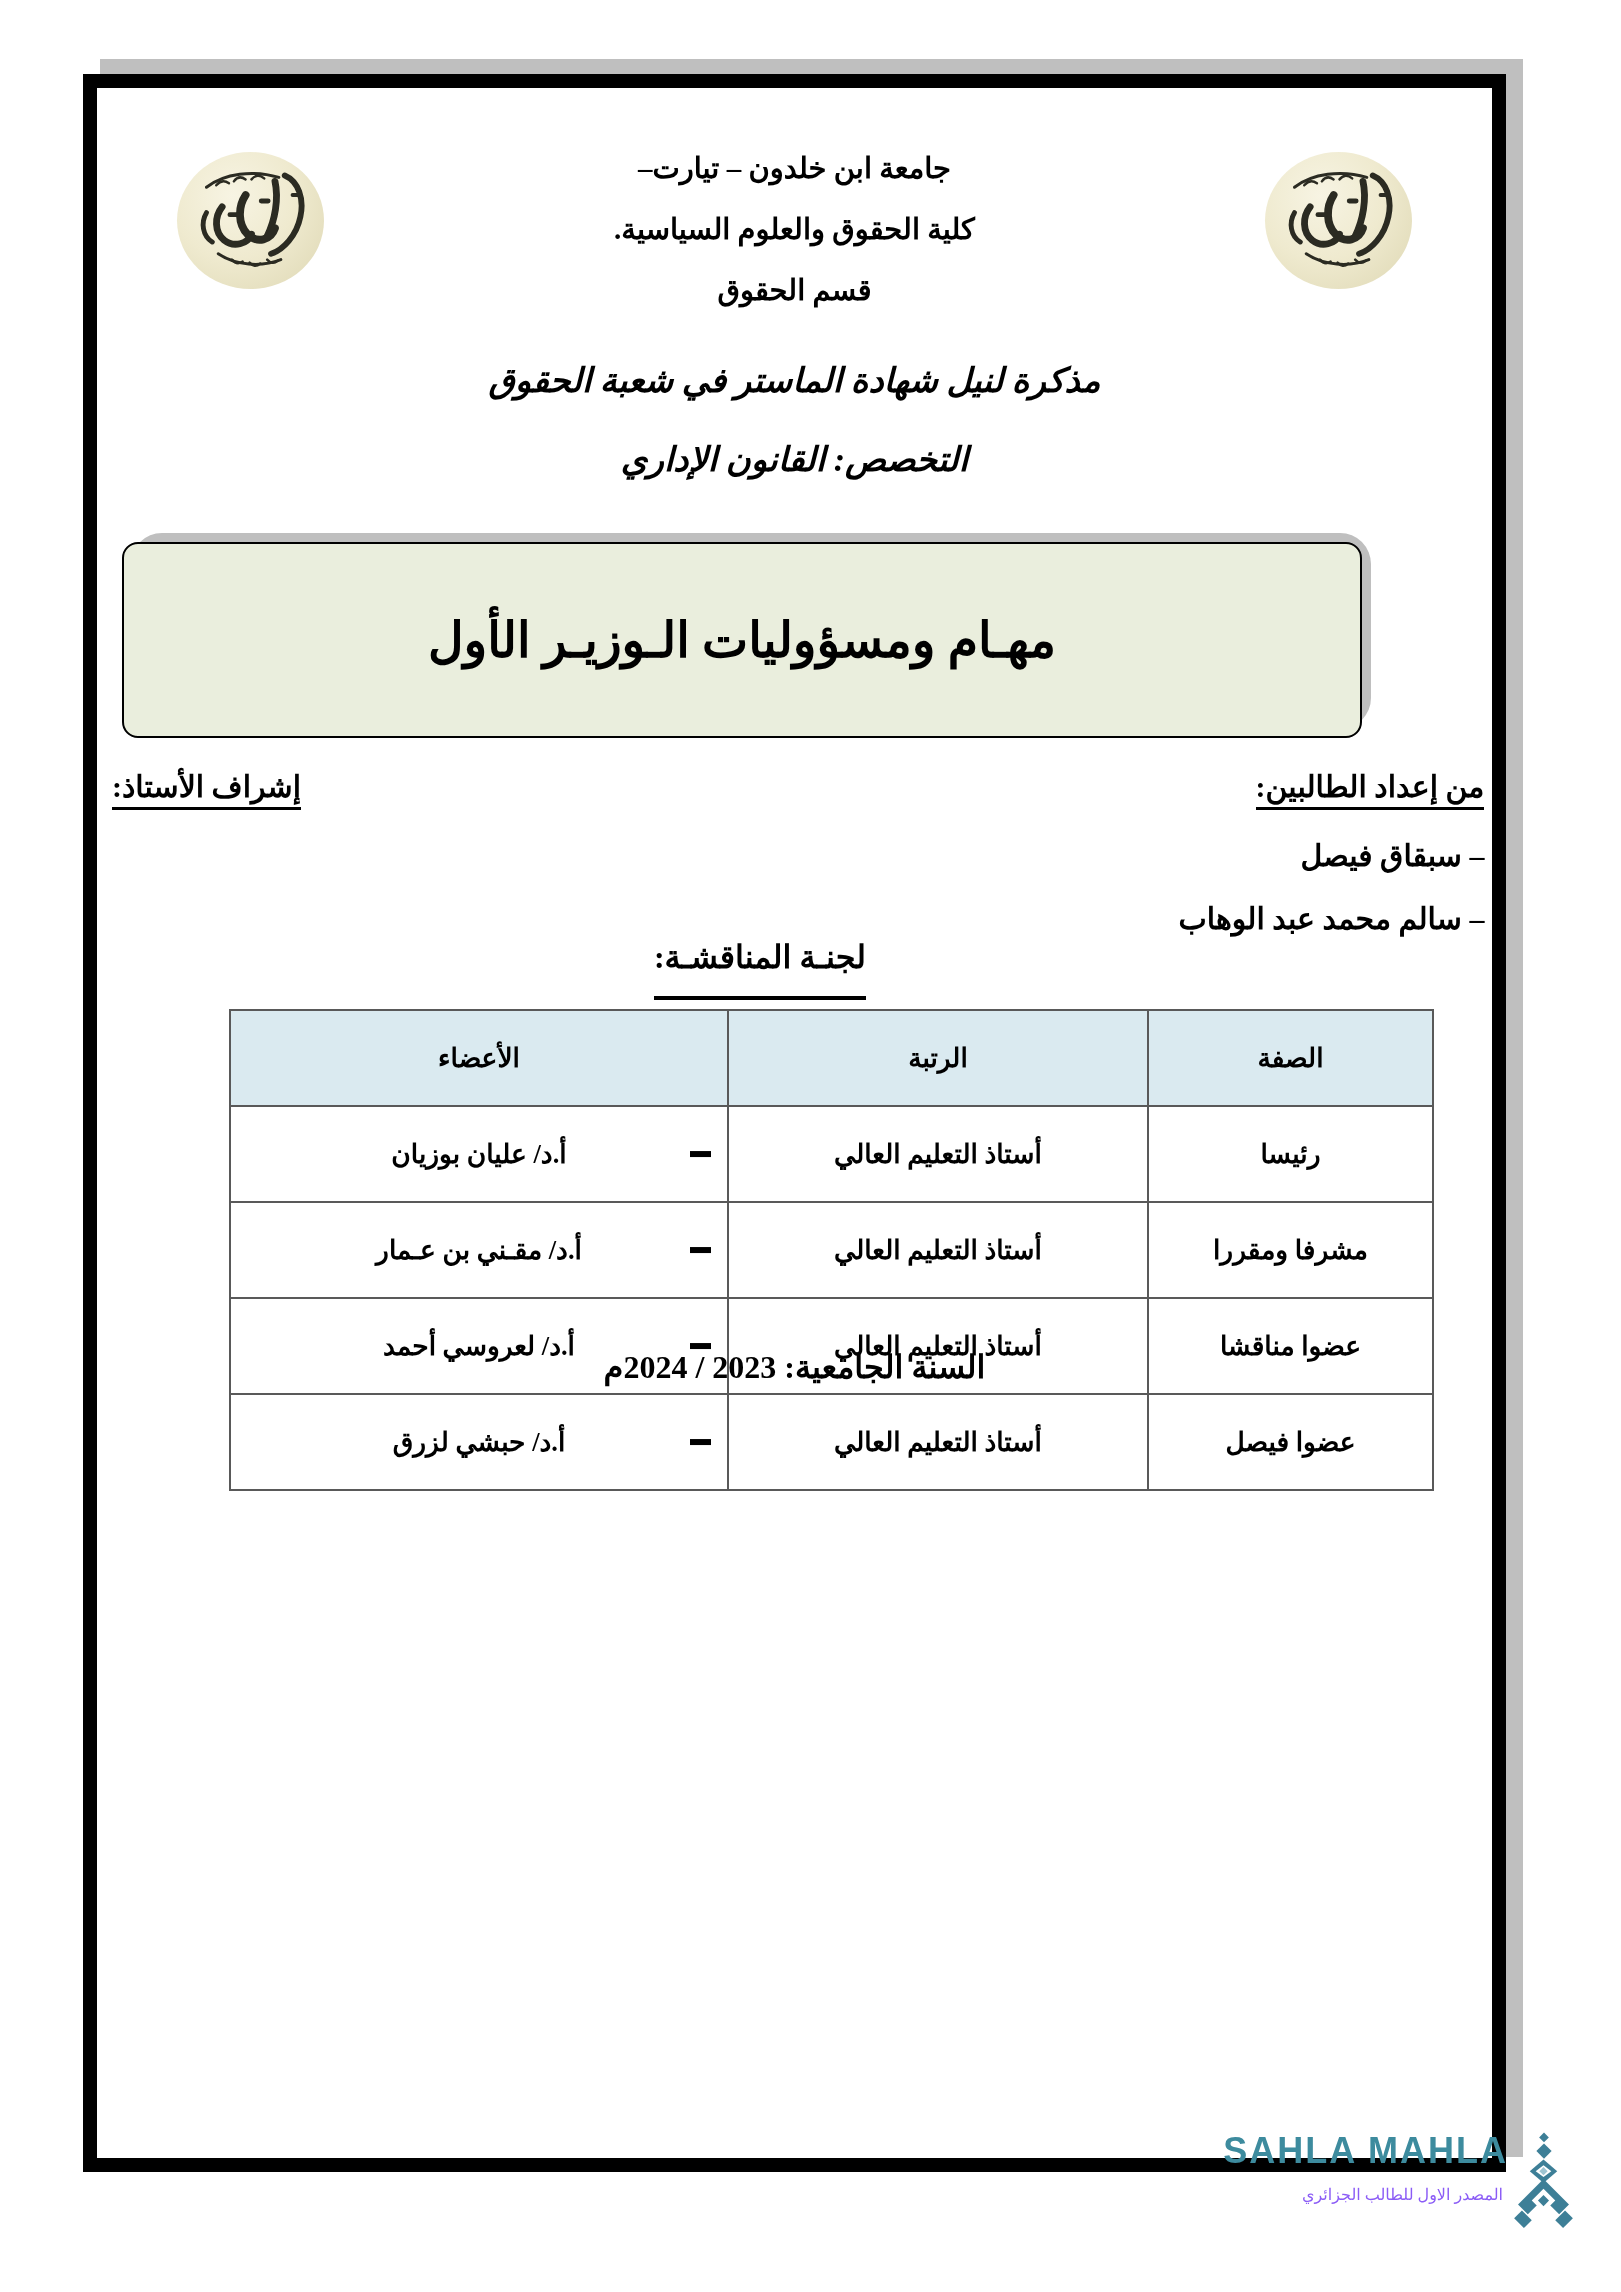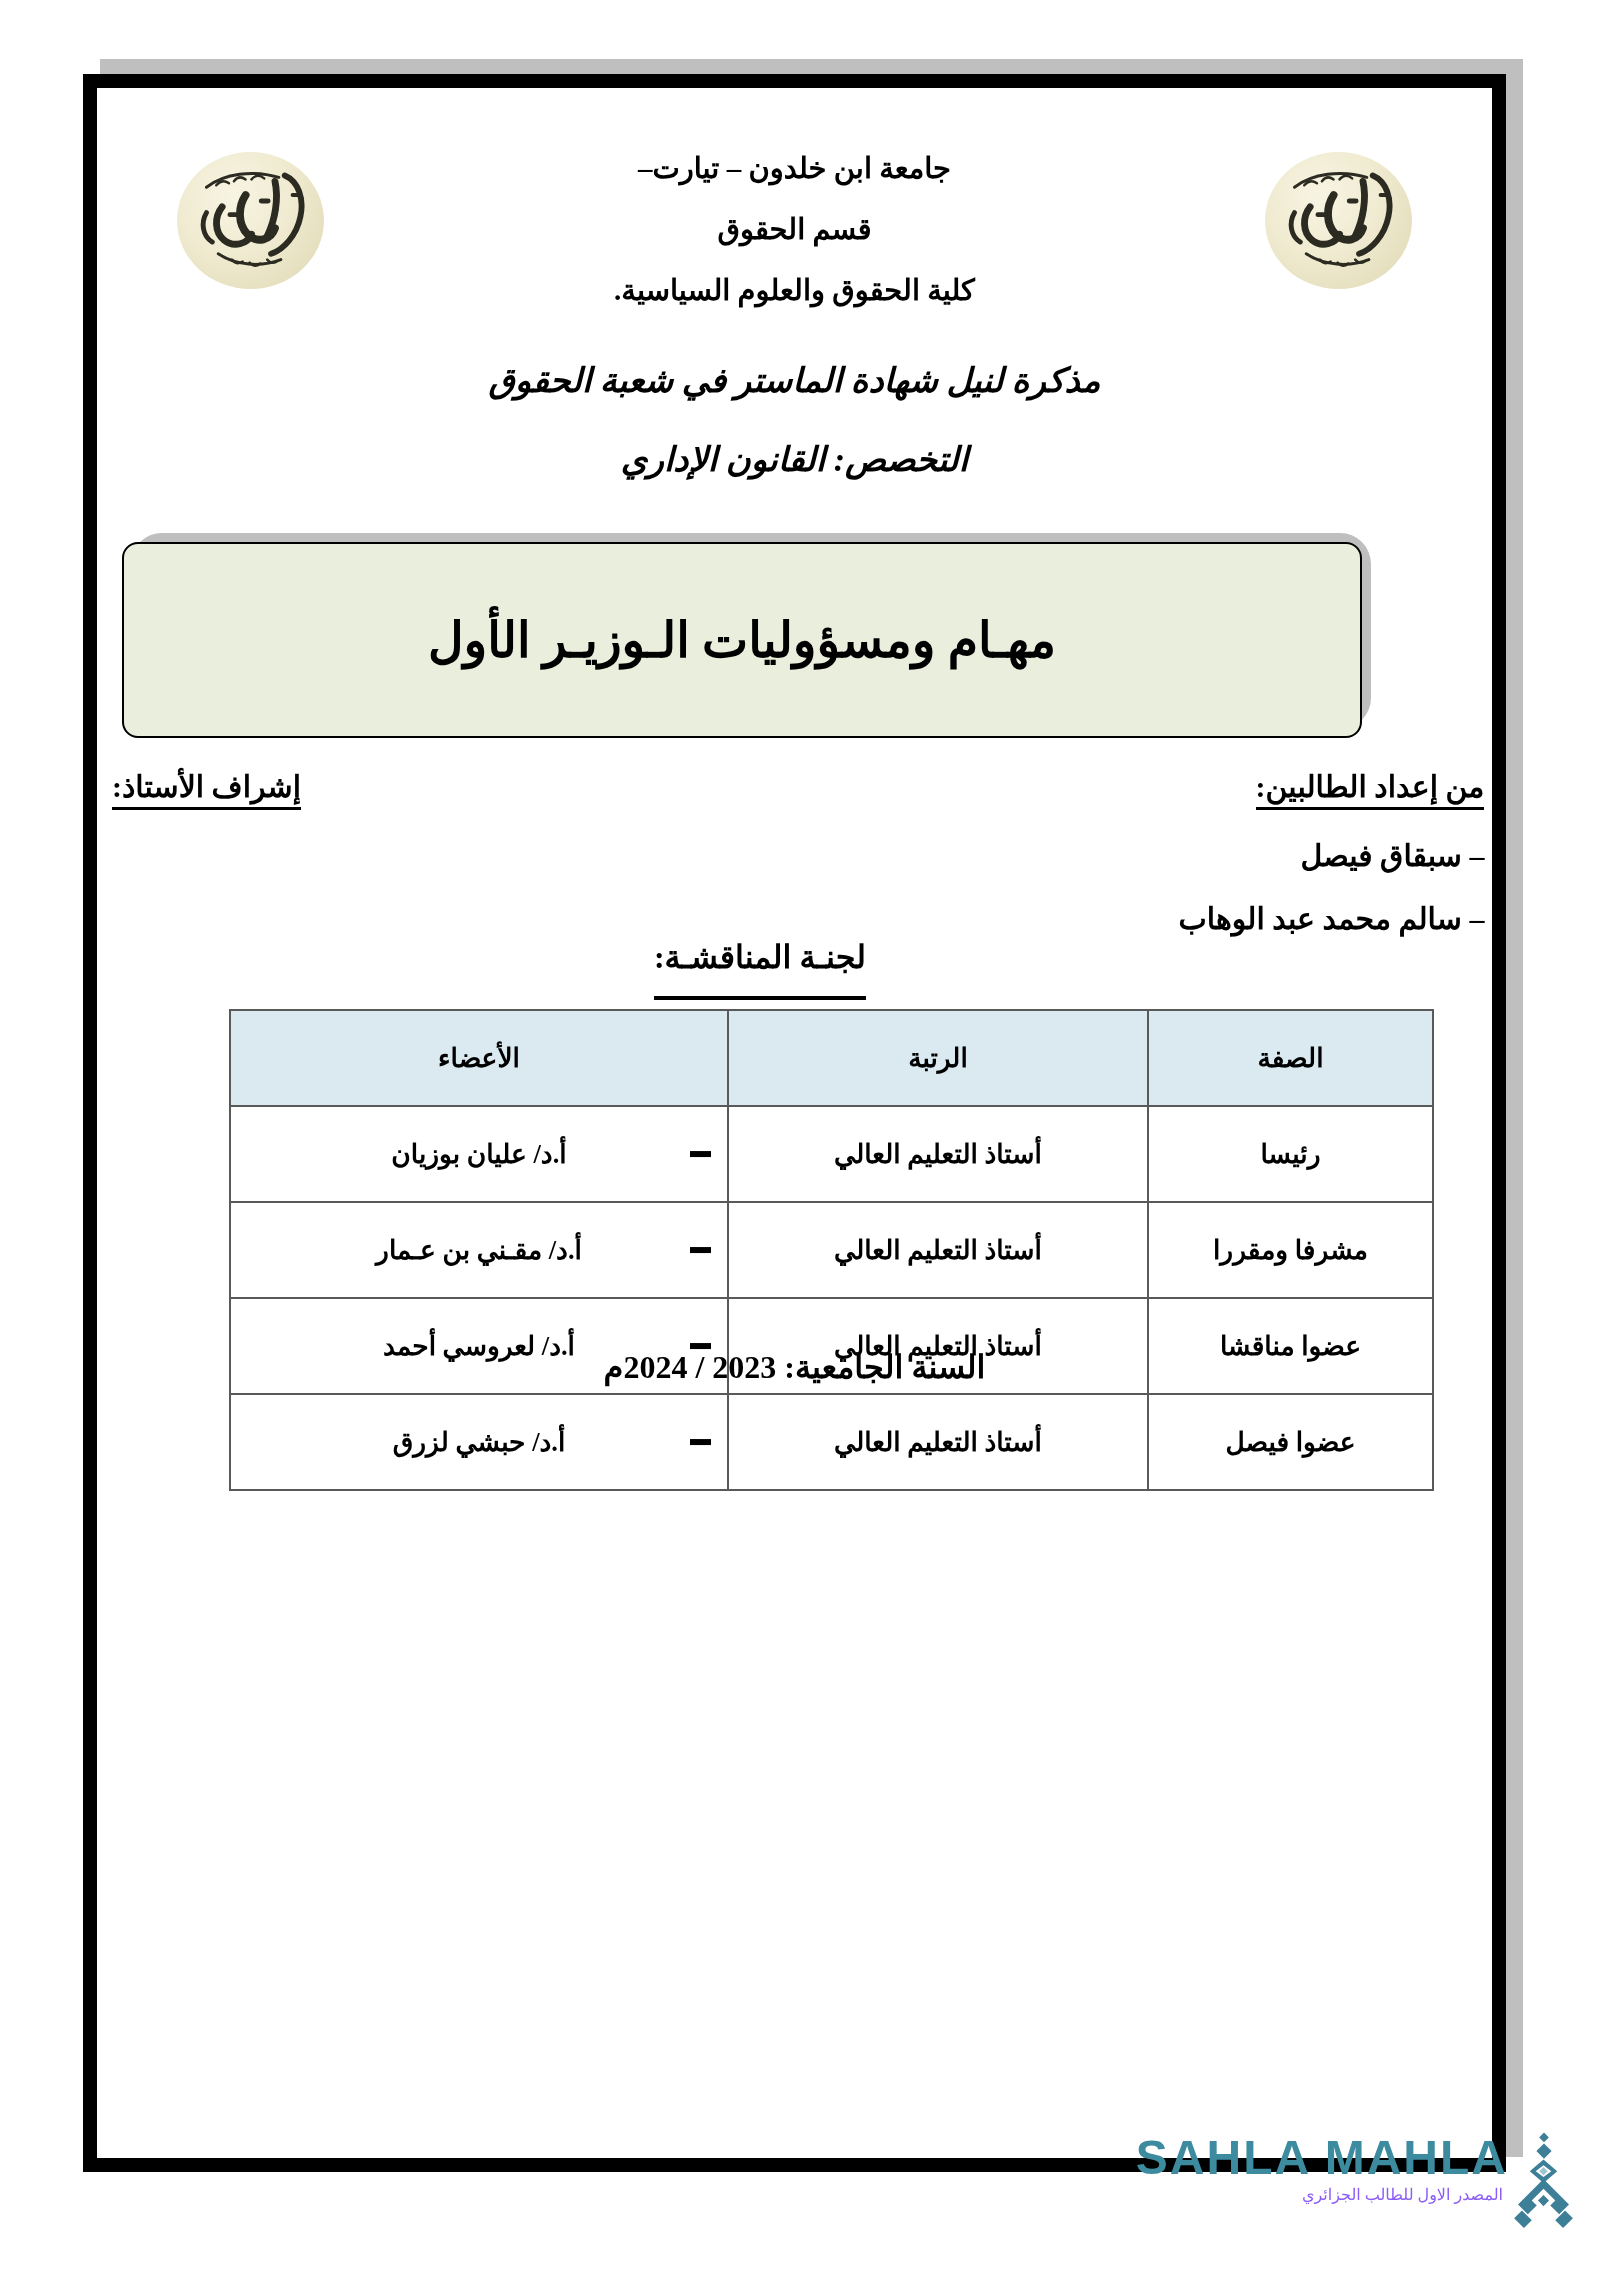--- a/index.html
+++ b/index.html
@@ -271,21 +271,21 @@
     top: 2130px;
     width: 412px;
     height: 118px;
     z-index: 6;
   }
   .wm-title {
     position: absolute;
     right: 71px;
     top: 0;
     font-family: "Liberation Sans", "DejaVu Sans", sans-serif;
-    font-size: 48px;
+    font-size: 36px;
     font-weight: bold;
     letter-spacing: 2px;
     color: #3d8b9e;
     white-space: nowrap;
     direction: ltr;
     text-align: right;
   }
   .wm-sub {
     position: absolute;
     right: 76px;
@@ -354,22 +354,22 @@
           <path d="M42 104 C60 116 86 118 106 110" stroke-width="3"></path>
           <path d="M56 110 q5 6 11 2" stroke-width="2.5"></path>
           <path d="M74 113 q5 6 11 1" stroke-width="2.5"></path>
           <path d="M92 110 q5 6 11 1" stroke-width="2.5"></path>
         </g>
       </svg>
     </div>
 
     <div class="header-lines">
       <div class="hl">جامعة ابن خلدون – تيارت–</div>
+      <div class="hl">كلية الحقوق والعلوم السياسية.</div>
       <div class="hl">قسم الحقوق</div>
-      <div class="hl">كلية الحقوق والعلوم السياسية.</div>
     </div>
   </div>
 
   <div class="degree-block">
     <div class="degree-line-1">مذكرة لنيل شهادة الماستر في شعبة الحقوق</div>
     <div class="degree-line-2">التخصص: القانون الإداري</div>
   </div>
 
   <div class="title-wrap">
     <div class="title-shadow"></div>

